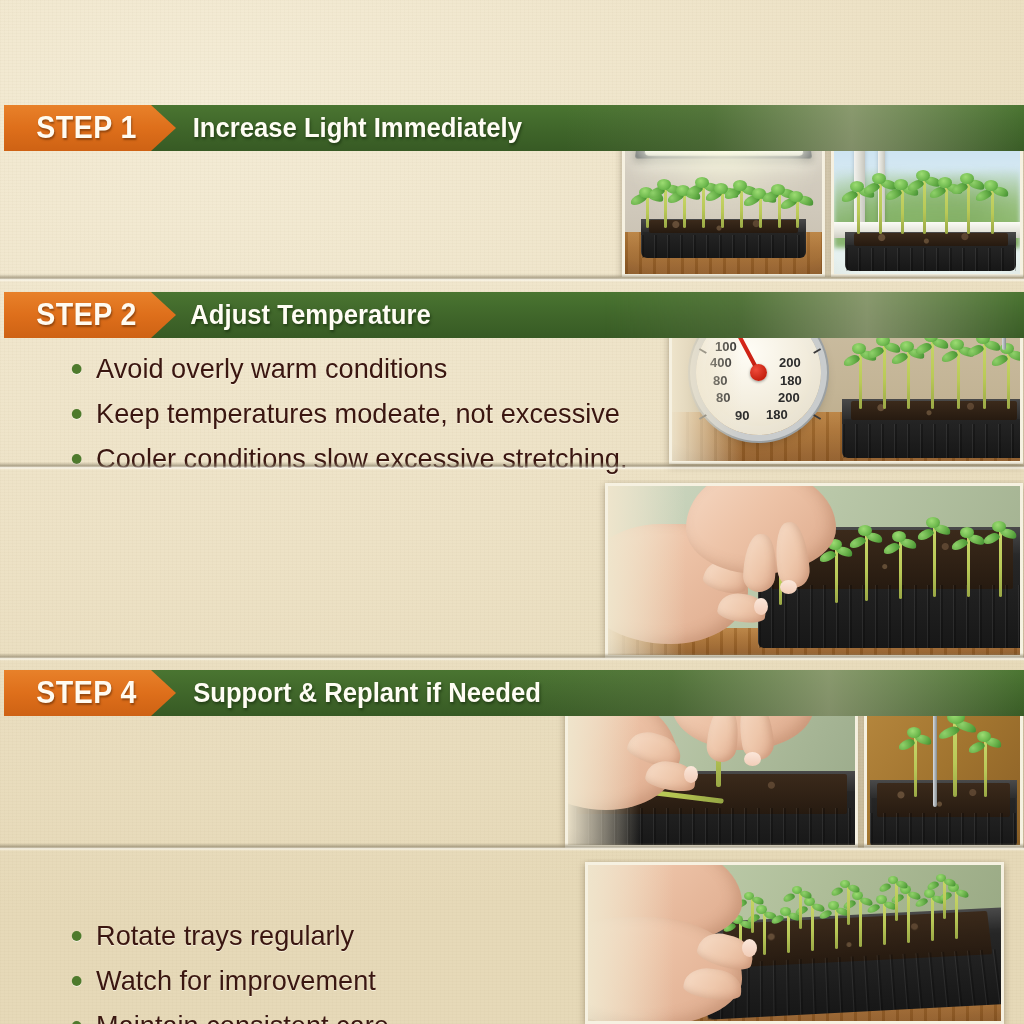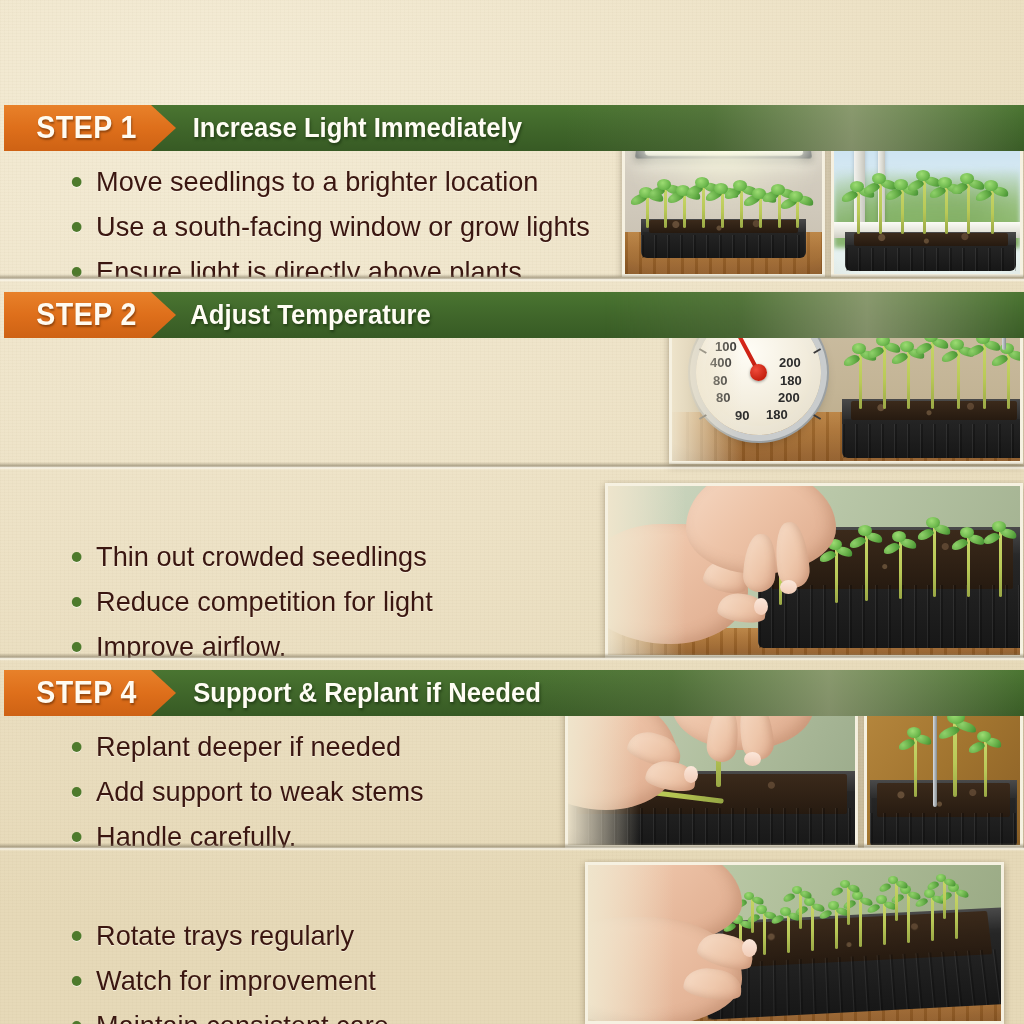--- a/index.html
+++ b/index.html
@@ -499,25 +499,20 @@
     </div>
 
     <div class="banner">
       <div class="green"></div>
       <div class="green-fade"></div>
       <div class="chev"></div>
       <div class="step-num">STEP 1</div>
       <div class="step-title">Increase Light Immediately</div>
     </div>
 
-    <div class="bullets">
-      <div class="bullet"><span class="dot"></span><span>Move seedlings to a brighter location</span></div>
-      <div class="bullet"><span class="dot"></span><span>Use a south-facing window or grow lights</span></div>
-      <div class="bullet"><span class="dot"></span><span>Ensure light is directly above plants.</span></div>
-    </div>
   </div>
 
   <div class="divider" style="top:274px;"></div>
 
   <div class="step" style="top:292px; height:220px;">
 
     <div class="photo" style="left:665px; top:3px; width:354px; height:169px;">
       <div class="inner">
         <div class="wall" style="background:linear-gradient(180deg,#cdbfa4 0%,#c3b495 58%,#b8a787 100%);"></div>
         <div class="tabletop" style="height:30%;"></div>
@@ -600,20 +595,25 @@
     </div>
 
     <div class="banner">
       <div class="green"></div>
       <div class="green-fade" style="left:600px; width:424px;"></div>
       <div class="chev"></div>
       <div class="step-num">STEP 2</div>
       <div class="step-title">Adjust Temperature</div>
     </div>
 
+    <div class="bullets">
+      <div class="bullet"><span class="dot"></span><span>Avoid overly warm conditions</span></div>
+      <div class="bullet"><span class="dot"></span><span>Keep temperatures modeate, not excessive</span></div>
+      <div class="bullet"><span class="dot"></span><span>Cooler conditions slow excessive stretching.</span></div>
+    </div>
   </div>
 
   <div class="divider" style="top:462px;"></div>
 
   <div class="step" style="top:480px; height:178px;">
 
     <div class="photo" style="left:601px; top:3px; width:418px; height:175px;">
       <div class="inner">
         <div class="wall" style="background:linear-gradient(120deg,#cfd8c4 0%,#b9c7a8 45%,#9fae8c 100%);"></div>
         <div class="tabletop" style="height:16%;"></div>
@@ -675,25 +675,20 @@
         <div class="hand" style="left:78px; top:-16px; width:150px; height:104px; border-radius:44% 50% 52% 48% / 56% 56% 44% 44%;"></div>
         <div class="finger" style="left:168px; top:36px; width:32px; height:66px; transform:rotate(-6deg);"></div>
         <div class="nail" style="left:172px; top:94px; width:17px; height:14px;"></div>
         <div class="finger" style="left:136px; top:48px; width:32px; height:58px; transform:rotate(4deg);"></div>
         <div class="soft-left" style="width:78px;"></div>
         <div class="vig"></div>
       </div>
     </div>
 
 
-    <div class="bullets">
-      <div class="bullet"><span class="dot"></span><span>Thin out crowded seedlings</span></div>
-      <div class="bullet"><span class="dot"></span><span>Reduce competition for light</span></div>
-      <div class="bullet"><span class="dot"></span><span>Improve airflow.</span></div>
-    </div>
   </div>
 
   <div class="divider" style="top:653px;"></div>
 
   <div class="step" style="top:670px; height:178px;">
 
     <div class="photo" style="left:561px; top:3px; width:293px; height:175px;">
       <div class="inner">
         <div class="wall" style="background:linear-gradient(120deg,#c9d3bd 0%,#b2c0a0 48%,#98a888 100%);"></div>
         <div class="tray" style="left:-6px; top:56%; width:300px; height:46%;">
@@ -758,25 +753,20 @@
     </div>
 
     <div class="banner">
       <div class="green"></div>
       <div class="green-fade" style="left:500px; width:524px;"></div>
       <div class="chev"></div>
       <div class="step-num">STEP 4</div>
       <div class="step-title">Support &amp; Replant if Needed</div>
     </div>
 
-    <div class="bullets">
-      <div class="bullet"><span class="dot"></span><span>Replant deeper if needed</span></div>
-      <div class="bullet"><span class="dot"></span><span>Add support to weak stems</span></div>
-      <div class="bullet"><span class="dot"></span><span>Handle carefully.</span></div>
-    </div>
   </div>
 
   <div class="divider" style="top:843px;"></div>
 
   <div class="step" style="top:859px; height:165px;">
 
     <div class="photo" style="left:581px; top:3px; width:419px; height:162px;">
       <div class="inner">
         <div class="wall" style="background:linear-gradient(120deg,#c7d4b6 0%,#aebd98 50%,#94a47f 100%);"></div>
         <div class="tabletop" style="height:30%;"></div>

